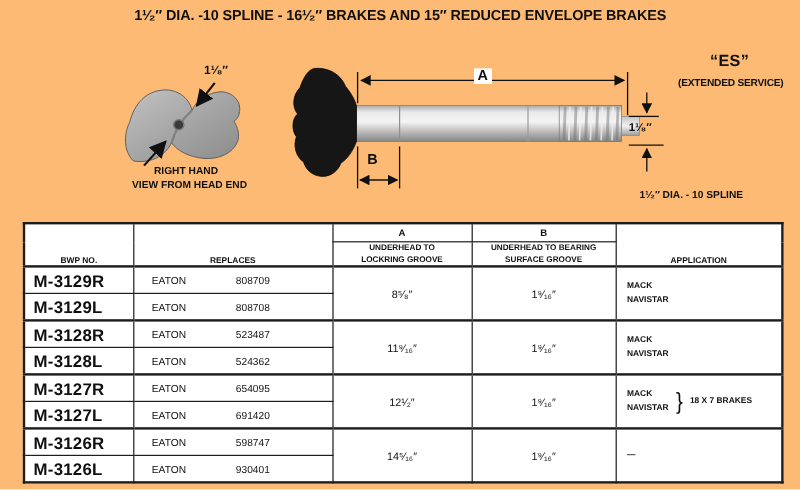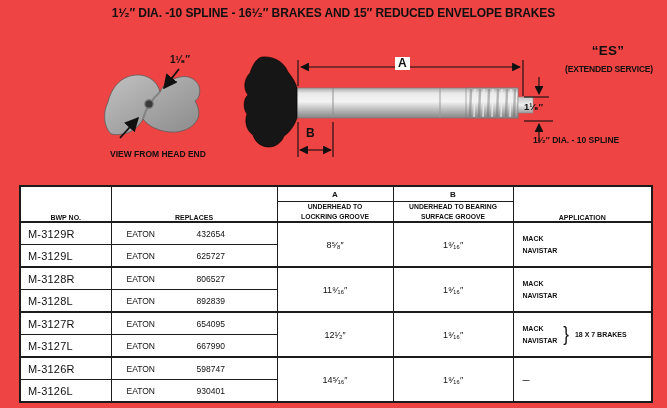--- a/index.html
+++ b/index.html
@@ -1,40 +1,40 @@
 <!DOCTYPE html>
 <html><head>
 <meta charset="utf-8">
 <style>
   html,body{margin:0;padding:0;background:#fff;}
-  .canvas{position:relative;width:667px;height:408px;background:#ef4444;overflow:hidden;
+  .canvas{position:relative;width:667px;height:408px;background:#fdba74;overflow:hidden;
           font-family:"Liberation Sans",sans-serif;color:#111;}
   svg.art{position:absolute;left:0;top:0;pointer-events:none;}
   .lbl{position:absolute;font-weight:bold;color:#101010;white-space:nowrap;line-height:1.1;}
   .page-title{left:0;top:7px;width:667px;text-align:center;font-size:12px;letter-spacing:-0.1px;}
   .cam-dim{left:170px;top:54px;font-size:10px;}
   .cap1{left:95px;top:138px;width:120px;text-align:center;font-size:8.5px;}
   .cap2{left:110px;top:150px;width:120px;text-align:left;font-size:8.5px;}
   .dimA{left:395px;top:57px;font-size:12px;background:#fff;padding:0 3px;}
   .dimB{left:306px;top:127px;font-size:12px;}
   .tipDim{left:524px;top:102px;font-size:9.5px;}
   .es{left:547px;top:44px;width:122px;text-align:center;font-size:13.5px;letter-spacing:.3px;}
   .esSub{left:549px;top:65px;width:120px;text-align:center;font-size:8.5px;letter-spacing:-0.2px;}
-  .note1{left:533px;top:136px;font-size:8.5px;}
+  .note1{left:533px;top:158px;font-size:8.5px;}
   .note2{left:533px;top:156px;font-size:8.5px;}
 
   table.spec{position:absolute;left:19px;top:185px;width:632px;border-collapse:collapse;
              table-layout:fixed;background:#fff;border:2px solid #1c1c1c;}
   .spec th,.spec td{border:1px solid #1c1c1c;padding:0;color:#101010;}
   .spec thead{border-bottom:2px solid #1c1c1c;}
   .spec tr.group-start td{border-top:2px solid #1c1c1c;}
   .h-main{vertical-align:bottom;text-align:center;font-size:7px;font-weight:bold;padding:2px 1px 4px;}
   .h-letter{height:14px;font-size:8px;font-weight:bold;text-align:center;}
   .h-desc{font-size:6.8px;font-weight:bold;text-align:center;padding:2px 0 4px;line-height:1.4;}
-  td.bwp{font-size:11px;font-weight:normal;padding-left:7px;height:21px;letter-spacing:.2px;}
+  td.bwp{font-size:14px;font-weight:bold;padding-left:7px;height:21px;letter-spacing:.2px;}
   td.rep{font-size:8.5px;padding-left:15px;}
   .brand{display:inline-block;width:70px;}
   td.val{font-size:9px;text-align:center;}
   td.app{font-size:7px;font-weight:bold;padding-left:9px;vertical-align:middle;}
   .app-flex{display:flex;align-items:center;gap:4px;}
   .app-lines div{line-height:1.6;}
   .brace{font-size:17px;font-weight:400;display:inline-block;transform:scaleY(1.15);margin:0 2px;}
   .app-note{font-size:7px;}
 </style>
 </head>
@@ -121,20 +121,21 @@
     <g stroke="#101010" stroke-width="1.1">
       <line x1="524" y1="97" x2="549" y2="97"></line>
       <line x1="524" y1="121" x2="553" y2="121"></line>
       <line x1="539" y1="77" x2="539" y2="94" marker-end="url(#arr)"></line>
       <line x1="539" y1="143" x2="539" y2="124" marker-end="url(#arr)"></line>
     </g>
   </svg>
 
   <div class="lbl page-title">1¹⁄₂″ DIA. -10 SPLINE - 16¹⁄₂″  BRAKES AND 15″ REDUCED ENVELOPE BRAKES</div>
   <div class="lbl cam-dim">1¹⁄₈″</div>
+  <div class="lbl cap1">RIGHT HAND</div>
   <div class="lbl cap2">VIEW FROM HEAD END</div>
   <div class="lbl dimA">A</div>
   <div class="lbl dimB">B</div>
   <div class="lbl tipDim">1¹⁄₈″</div>
   <div class="lbl es">“ES”</div>
   <div class="lbl esSub">(EXTENDED SERVICE)</div>
   <div class="lbl note1">1¹⁄₂″ DIA. - 10 SPLINE</div>
 
   <table class="spec">
     <colgroup>
@@ -161,64 +162,64 @@
           <div>UNDERHEAD TO BEARING</div>
           <div>SURFACE GROOVE</div>
         </th>
       </tr>
     </thead>
     <tbody>
 
       <tr class="group-start">
         <td class="bwp">M-3129R</td>
         <td class="rep">
-          <span class="brand">EATON</span><span>432654</span>
+          <span class="brand">EATON</span><span>808709</span>
         </td>
         <td class="val" rowspan="2">8⁵⁄₈″</td>
         <td class="val" rowspan="2">1⁹⁄₁₆″</td>
         <td class="app" rowspan="2">
           <div class="app-flex">
             <div class="app-lines">
               <div>MACK</div>
               <div>NAVISTAR</div>
             </div>
             <span class="brace"></span>
             <span class="app-note"></span>
           </div>
         </td>
       </tr>
       <tr>
         <td class="bwp">M-3129L</td>
         <td class="rep">
-          <span class="brand">EATON</span><span>625727</span>
+          <span class="brand">EATON</span><span>808708</span>
         </td>
       </tr>
 
       <tr class="group-start">
         <td class="bwp">M-3128R</td>
         <td class="rep">
-          <span class="brand">EATON</span><span>806527</span>
+          <span class="brand">EATON</span><span>523487</span>
         </td>
         <td class="val" rowspan="2">11⁹⁄₁₆″</td>
         <td class="val" rowspan="2">1⁹⁄₁₆″</td>
         <td class="app" rowspan="2">
           <div class="app-flex">
             <div class="app-lines">
               <div>MACK</div>
               <div>NAVISTAR</div>
             </div>
             <span class="brace"></span>
             <span class="app-note"></span>
           </div>
         </td>
       </tr>
       <tr>
         <td class="bwp">M-3128L</td>
         <td class="rep">
-          <span class="brand">EATON</span><span>892839</span>
+          <span class="brand">EATON</span><span>524362</span>
         </td>
       </tr>
 
       <tr class="group-start">
         <td class="bwp">M-3127R</td>
         <td class="rep">
           <span class="brand">EATON</span><span>654095</span>
         </td>
         <td class="val" rowspan="2">12¹⁄₂″</td>
         <td class="val" rowspan="2">1⁹⁄₁₆″</td>
@@ -229,21 +230,21 @@
               <div>NAVISTAR</div>
             </div>
             <span class="brace">}</span>
             <span class="app-note">18 X 7 BRAKES</span>
           </div>
         </td>
       </tr>
       <tr>
         <td class="bwp">M-3127L</td>
         <td class="rep">
-          <span class="brand">EATON</span><span>667990</span>
+          <span class="brand">EATON</span><span>691420</span>
         </td>
       </tr>
 
       <tr class="group-start">
         <td class="bwp">M-3126R</td>
         <td class="rep">
           <span class="brand">EATON</span><span>598747</span>
         </td>
         <td class="val" rowspan="2">14⁵⁄₁₆″</td>
         <td class="val" rowspan="2">1⁹⁄₁₆″</td>

